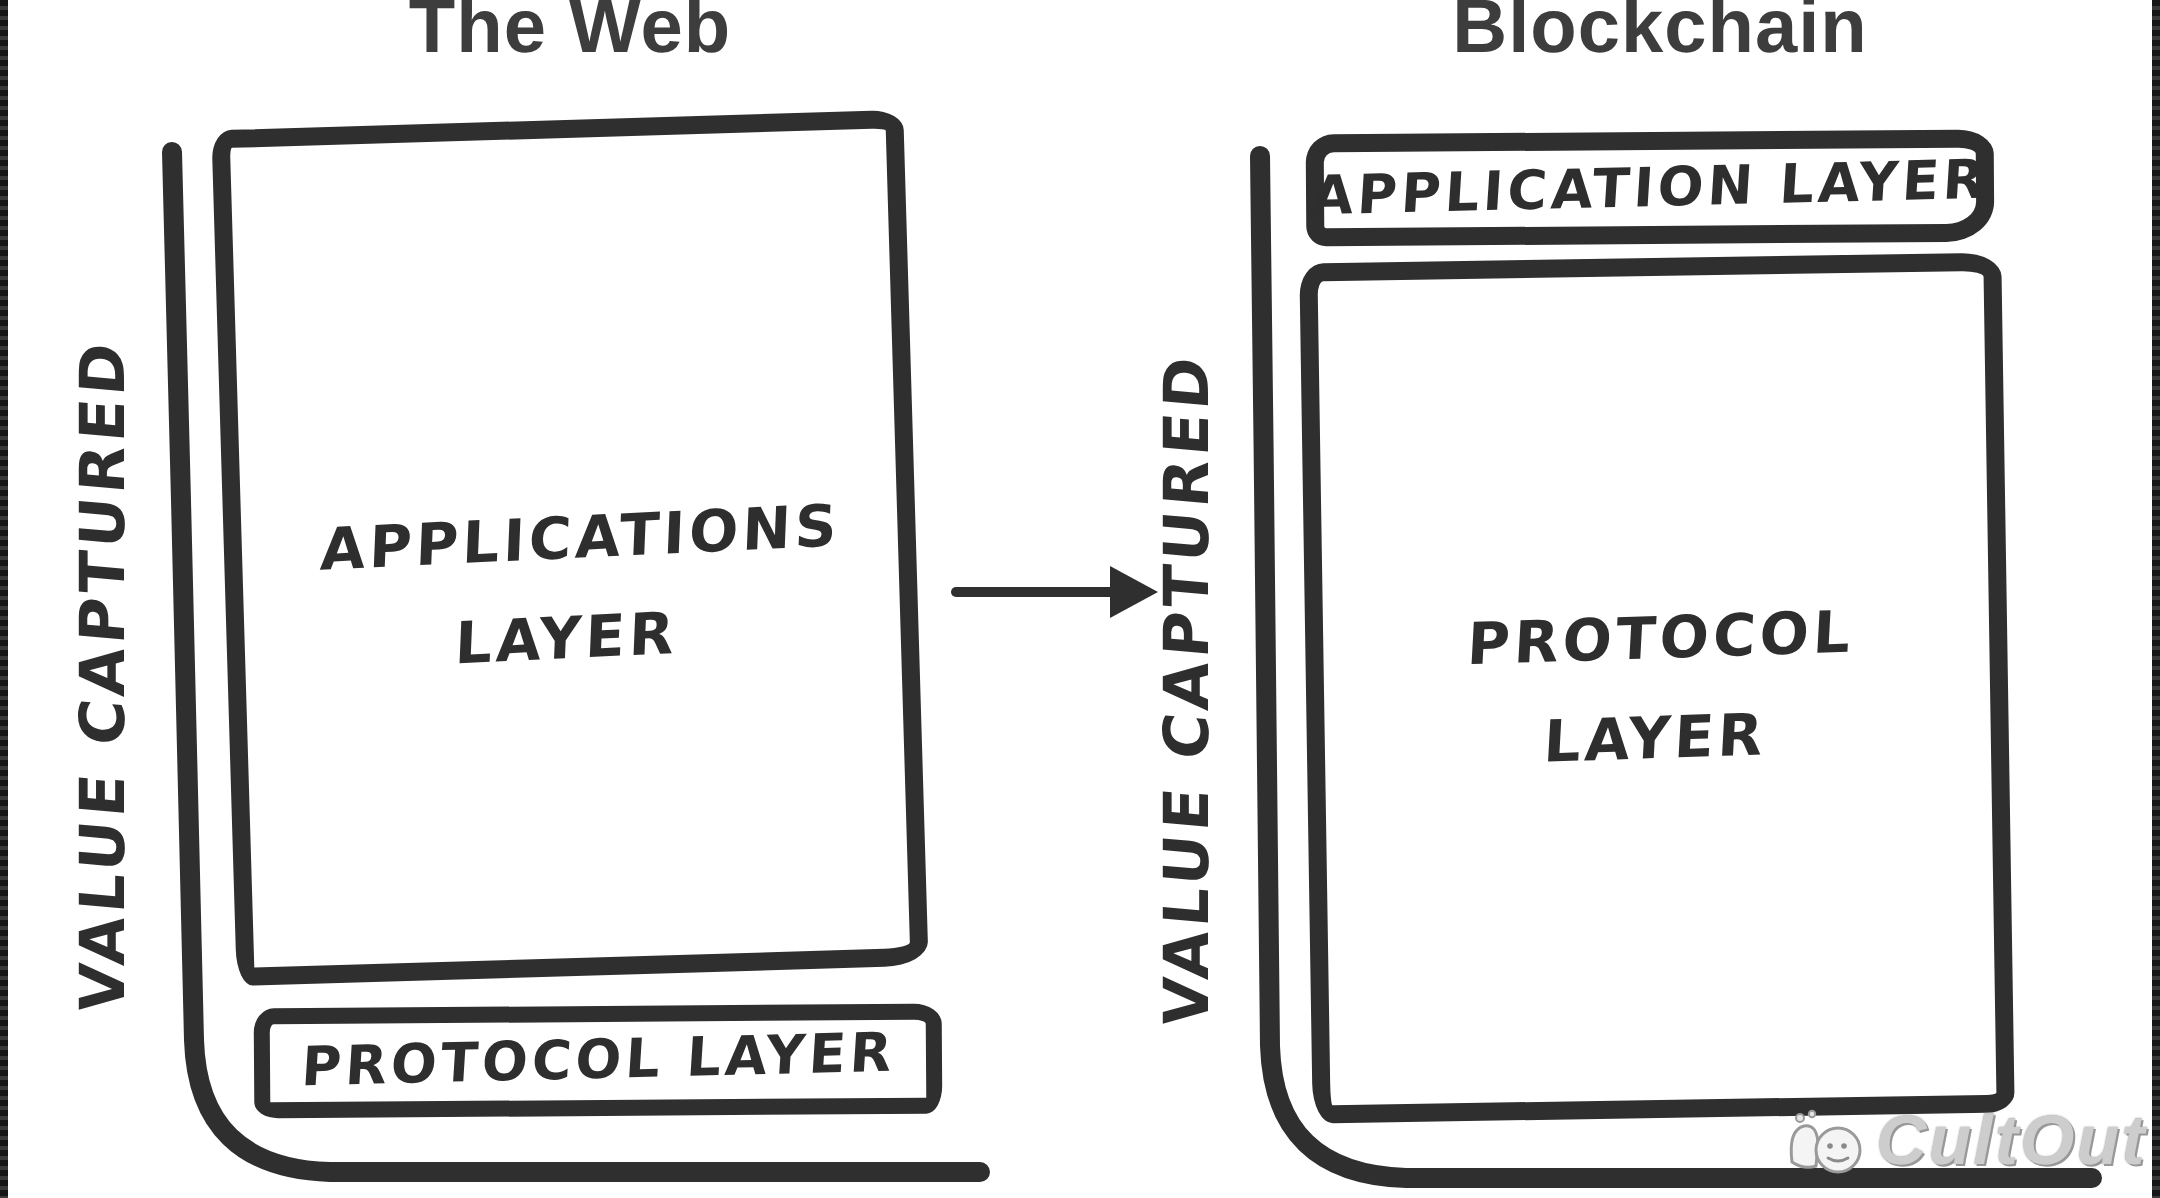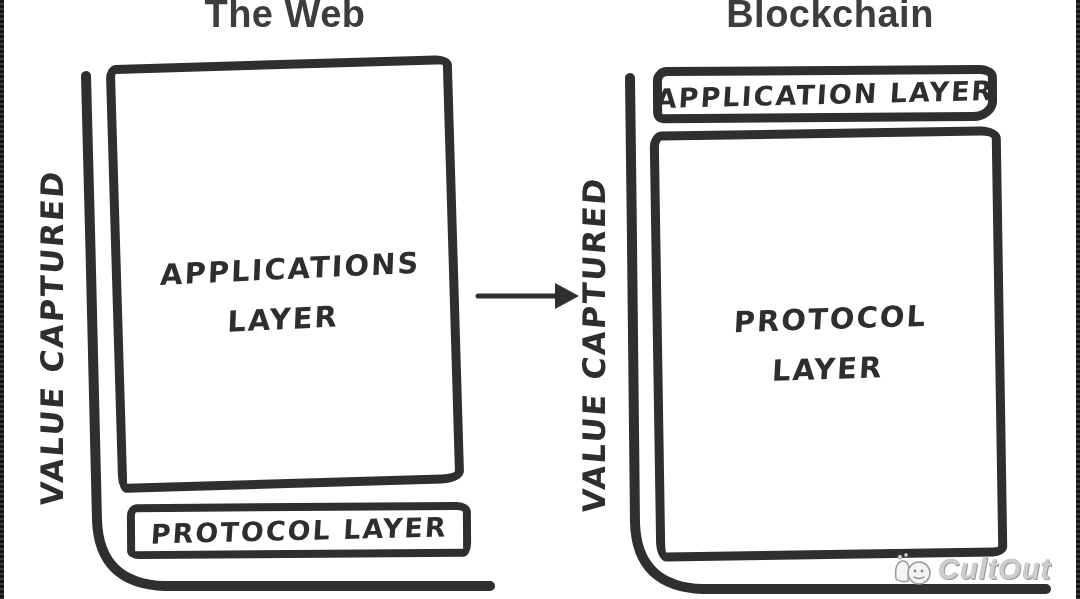--- a/index.html
+++ b/index.html
@@ -61,21 +61,21 @@
                border-radius:14px 18px 24px 10px / 14px 12px 20px 10px;}
   #big-right  {left:653px;top:129px;width:351px;height:430px;transform:rotate(-0.9deg);
                border-radius:12px 20px 14px 10px / 16px 12px 10px 20px;}
   #big-left .box-label-large{padding-top:40px;}
   #watermark{
     position:absolute;left:892px;top:551px;z-index:3;
     display:flex;align-items:center;gap:4px;
   }
   #watermark .wm-text{
     font-family:"Liberation Sans","DejaVu Sans",sans-serif;
-    font-weight:bold;font-size:29px;font-style:italic;
+    font-weight:bold;font-size:35px;font-style:italic;
     color:#cdcdcd;
     text-shadow:0 0 1px #8f8f8f, 1px 1px 0 #9a9a9a;
     letter-spacing:1px;
   }
 </style>
 </head>
 <body>
 
 <div id="stage">
 

